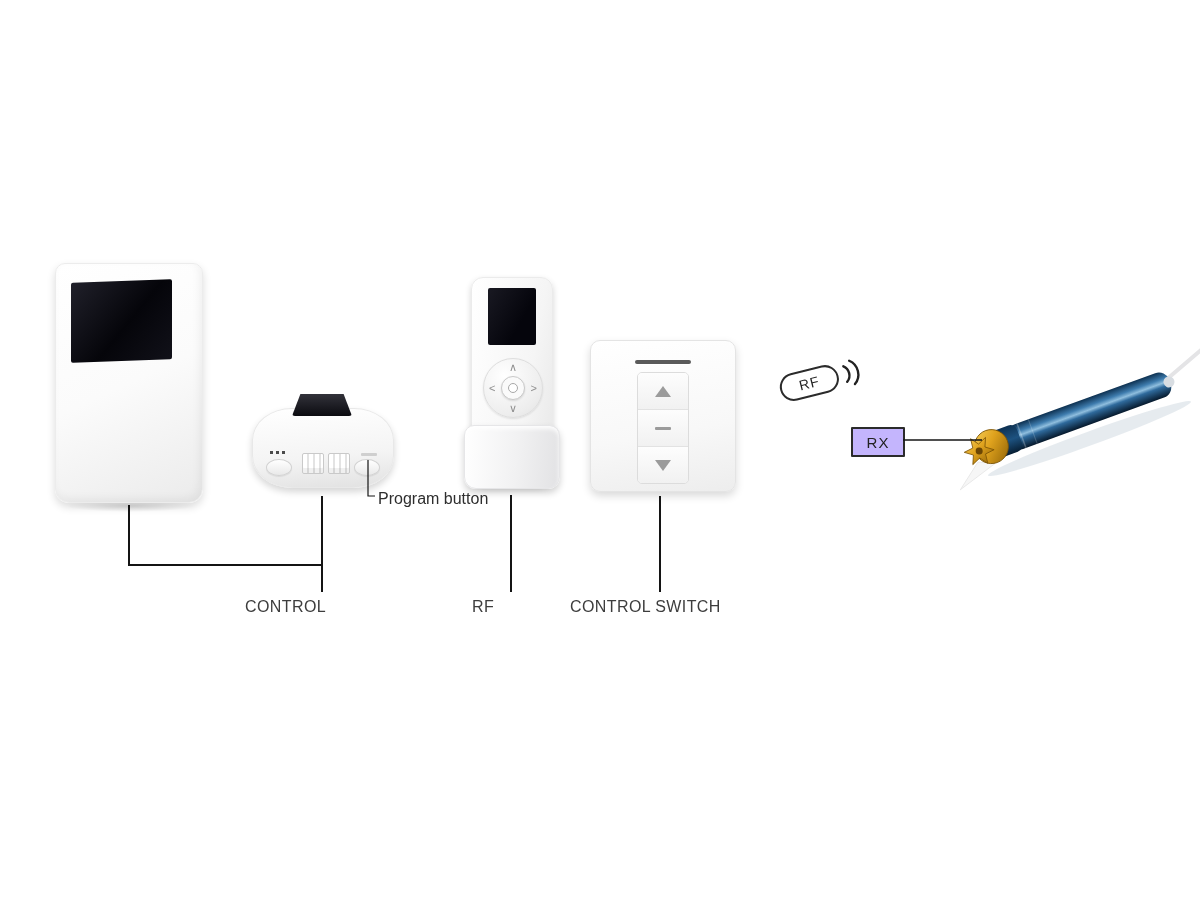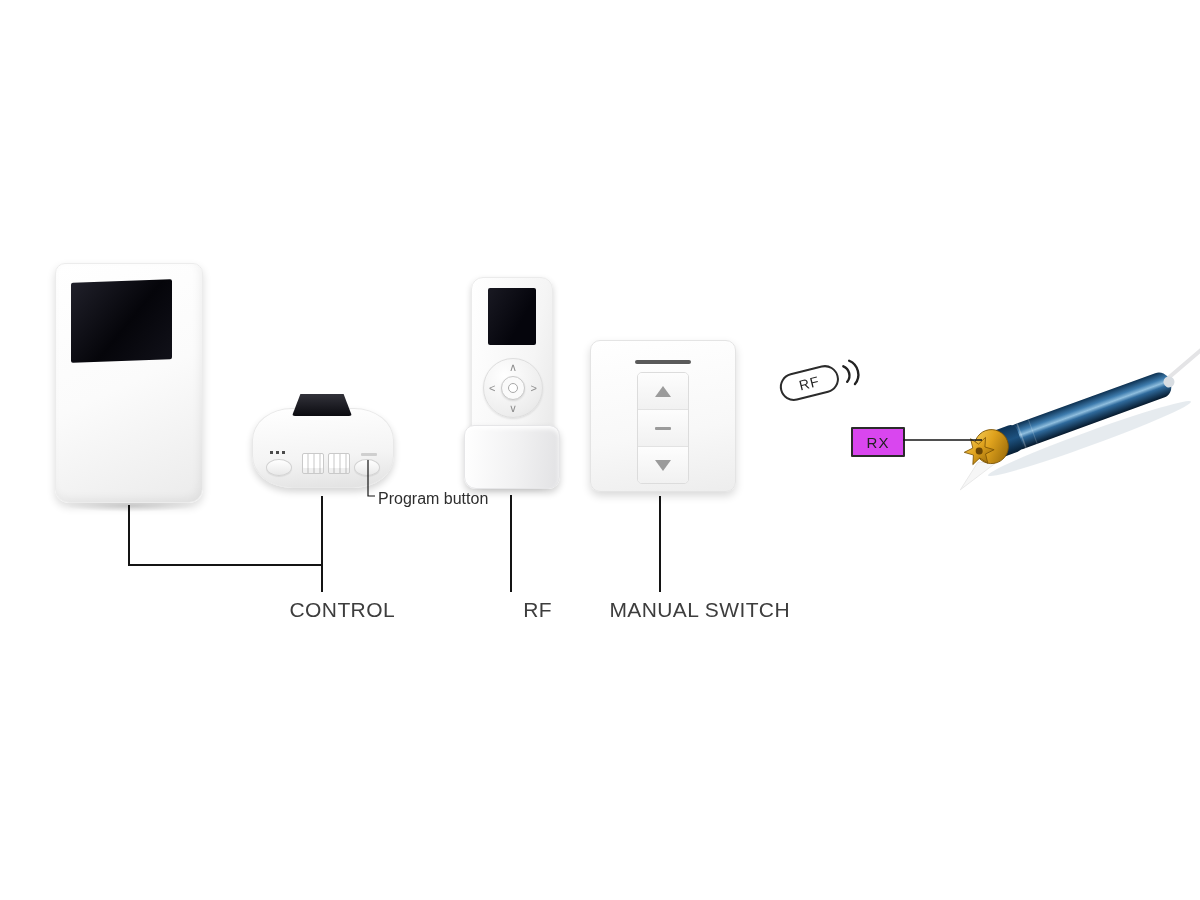--- a/index.html
+++ b/index.html
@@ -90,26 +90,26 @@
   .tri-down{width:0;height:0;border-left:8px solid transparent;border-right:8px solid transparent;
     border-top:11px solid var(--switch-glyph,#9b9b9b);}
   .sw-dash{width:16px;height:3px;background:var(--switch-glyph,#9b9b9b);border-radius:1px;}
 
   
   .rf-tag{left:779px;top:364px;display:flex;align-items:center;gap:3px;transform:rotate(-14deg);}
   .rf-box{width:56px;height:24px;border:2.5px solid var(--tag-border,#2b2b2b);border-radius:14px;
     background:#fff;display:flex;align-items:center;justify-content:center;
     font-size:14px;letter-spacing:1px;color:#222;}
   .rx-tag{left:851px;top:427px;width:50px;height:26px;border:2.5px solid var(--tag-border,#2b2b2b);
-    border-radius:1px;background:#d946ef;display:flex;align-items:center;justify-content:center;
+    border-radius:1px;background:#c4b5fd;display:flex;align-items:center;justify-content:center;
     font-size:15px;letter-spacing:1px;color:#222;}
 
   
-  .dev-label{position:absolute;top:598px;font-size:21px;letter-spacing:0.4px;
-    color:var(--label-text,#3d3d3d);text-align:right;}
+  .dev-label{position:absolute;top:598px;font-size:16px;letter-spacing:0.4px;
+    color:var(--label-text,#3d3d3d);text-align:left;}
   .lbl-control{left:245px;width:150px;}
   .lbl-rf{left:472px;width:80px;}
   .lbl-switch{left:570px;width:220px;}
   .program-label{left:378px;top:490px;font-size:16px;color:#2e2e2e;}
 
   .lines{position:absolute;left:0;top:0;pointer-events:none;}
   .motor{left:940px;top:338px;}
 </style>
 </head>
 <body>
@@ -225,16 +225,16 @@
     <path d="M129 505 L129 565 L322 565" fill="none" stroke="#141414" stroke-width="2"></path>
     <path d="M322 496 L322 592" fill="none" stroke="#141414" stroke-width="2"></path>
     <path d="M511 495 L511 592" fill="none" stroke="#141414" stroke-width="2"></path>
     <path d="M660 496 L660 592" fill="none" stroke="#141414" stroke-width="2"></path>
     <path d="M368 460 L368 496 L375 496" fill="none" stroke="#141414" stroke-width="1.2"></path>
     <path d="M903 440 L982 440" fill="none" stroke="#141414" stroke-width="1.5"></path>
   </svg>
 
   <div class="dev-label lbl-control">CONTROL</div>
   <div class="dev-label lbl-rf">RF</div>
-  <div class="dev-label lbl-switch">MANUAL SWITCH</div>
+  <div class="dev-label lbl-switch">CONTROL SWITCH</div>
   <div class="abs program-label">Program button</div>
 
 </div>
 
 </body></html>

